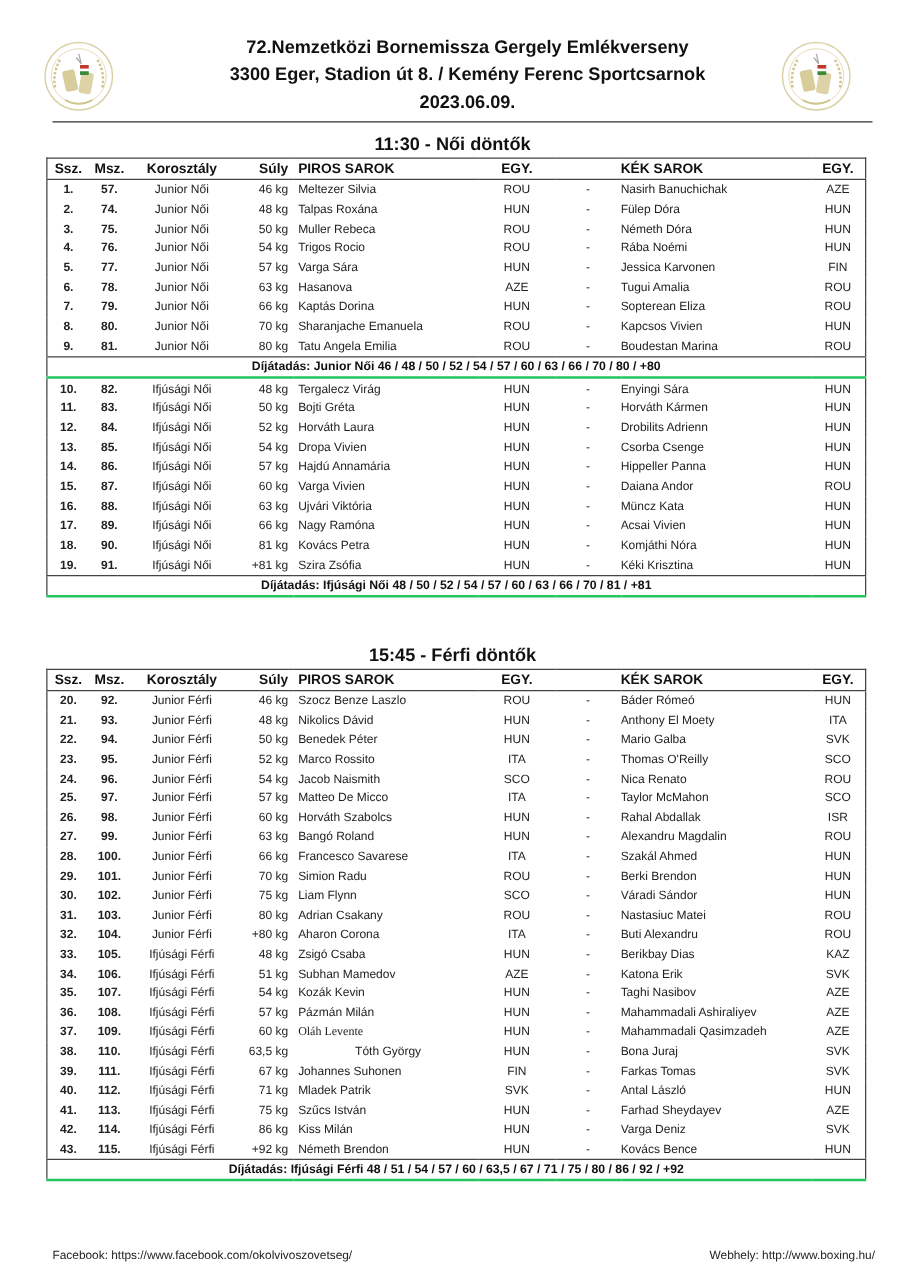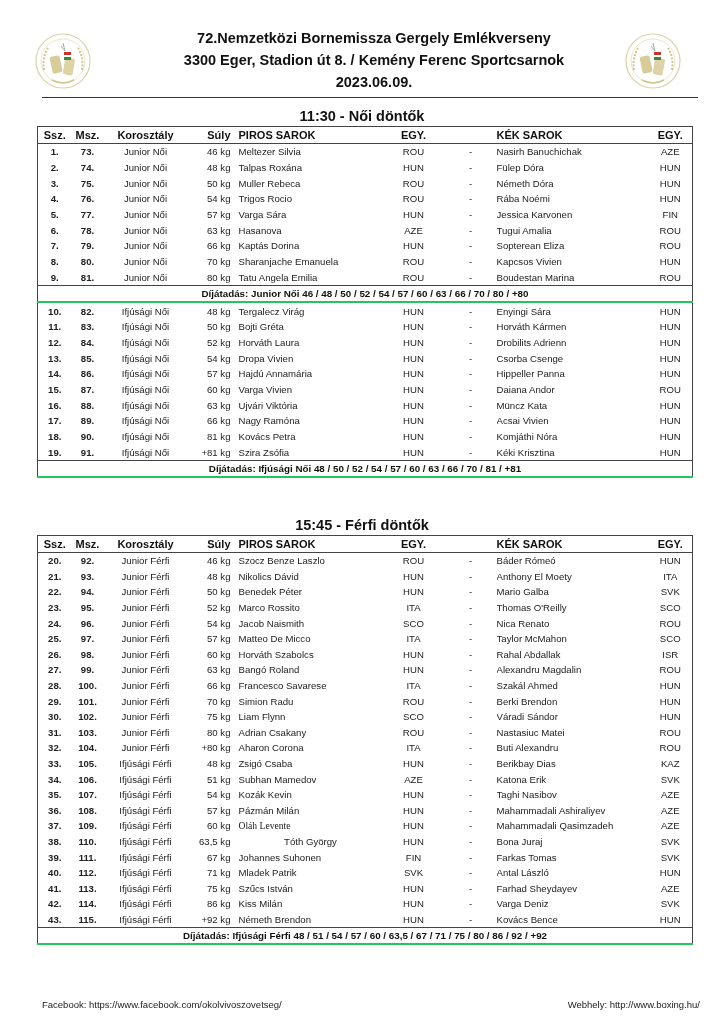--- a/index.html
+++ b/index.html
@@ -89,21 +89,21 @@
       <th class="l" style="padding-left:4px;">PIROS SAROK</th>
       <th>EGY.</th>
       <th></th>
       <th class="l">KÉK SAROK</th>
       <th>EGY.</th>
     </tr>
   </thead>
   <tbody id="tbody-0">
       <tr class="row">
         <td class="b">1.</td>
-        <td class="b">73.</td>
+        <td class="b">57.</td>
         <td>Junior Női</td>
         <td class="r">46 kg</td>
         <td class="l" style="padding-left: 4px;">Meltezer Silvia</td>
         <td>ROU</td>
         <td>-</td>
         <td class="l">Nasirh Banuchichak</td>
         <td>AZE</td>
       </tr>
       <tr class="row">
         <td class="b">2.</td>

